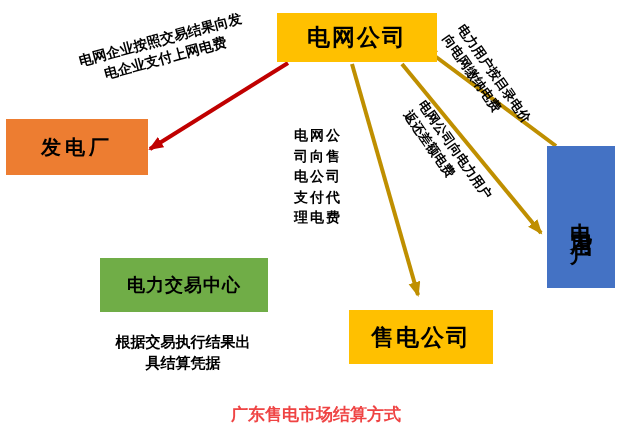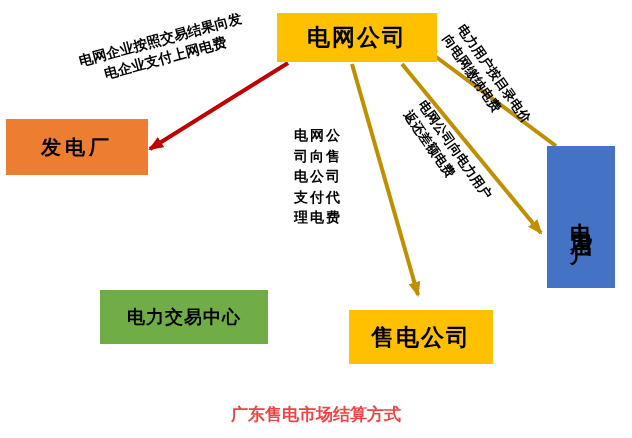--- a/index.html
+++ b/index.html
@@ -58,26 +58,27 @@
   </svg>
 
   <div class="node node-grid" style="background: rgb(255, 192, 0);">电网公司</div>
 
   <div class="node node-plant" style="background: rgb(237, 125, 49);">发电厂</div>
 
   <div class="node node-user" style="background: rgb(68, 114, 196);">电力用户</div>
 
   <div class="node node-sales" style="background: rgb(255, 192, 0);">售电公司</div>
 
-  <div class="node node-center" style="background: rgb(112, 173, 71); margin-top: 32px;">电力交易中心</div>
+  <div class="node node-center" style="background: rgb(112, 173, 71);">电力交易中心</div>
 
   <div class="edge-label lbl-grid-plant">电网企业按照交易结果向发电企业支付上网电费</div>
 
   <div class="edge-label lbl-grid-sales">电网公司向售电公司支付代理电费</div>
 
   <div class="edge-label lbl-user-grid">电力用户按目录电价向电网缴纳电费</div>
 
   <div class="edge-label lbl-grid-user">电网公司向电力用户返还差额电费</div>
 
+  <div class="note">根据交易执行结果出具结算凭据</div>
 
   <div class="caption">广东售电市场结算方式</div>
 
 </div>
 
 </body></html>

